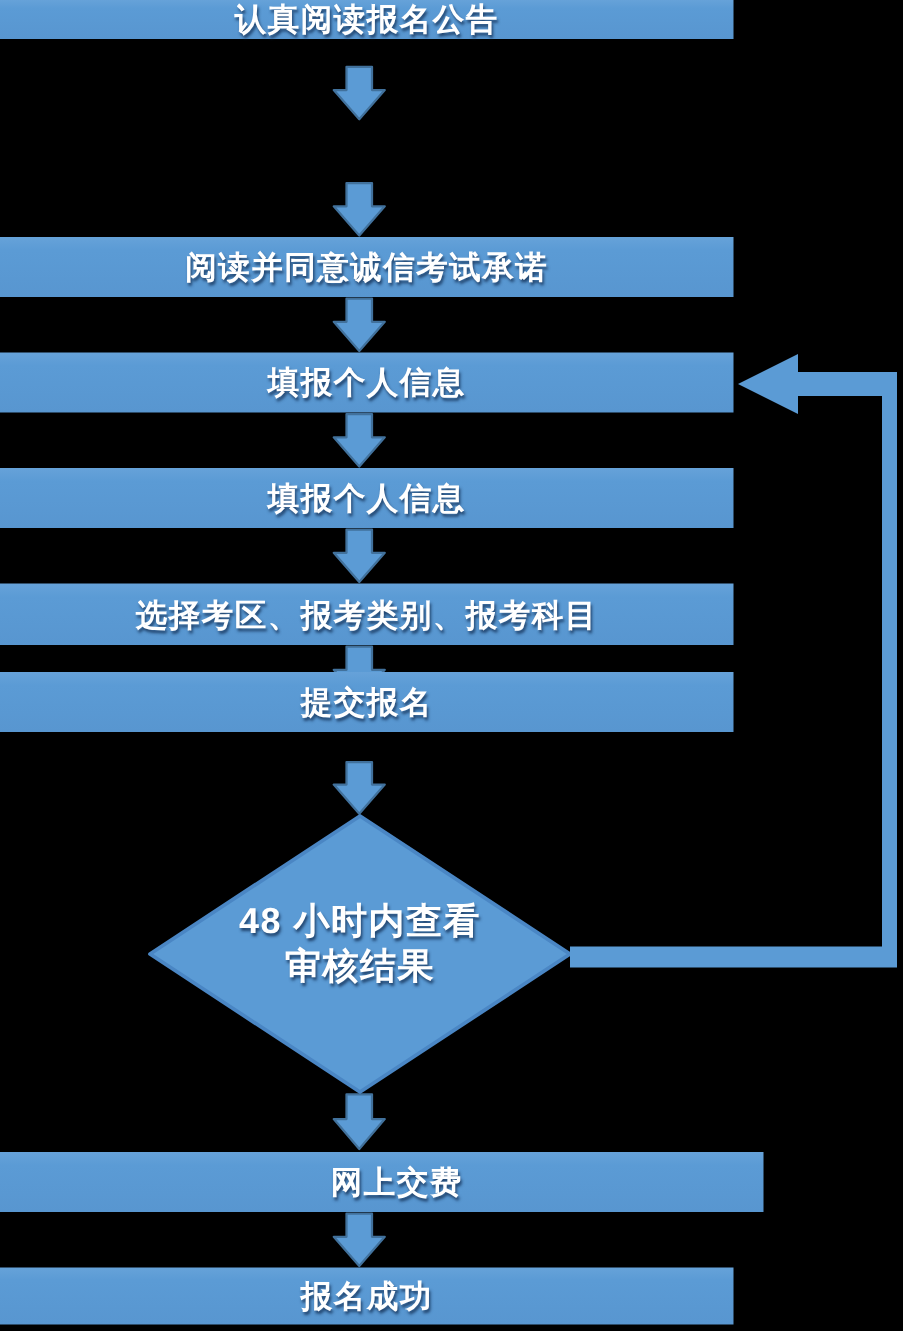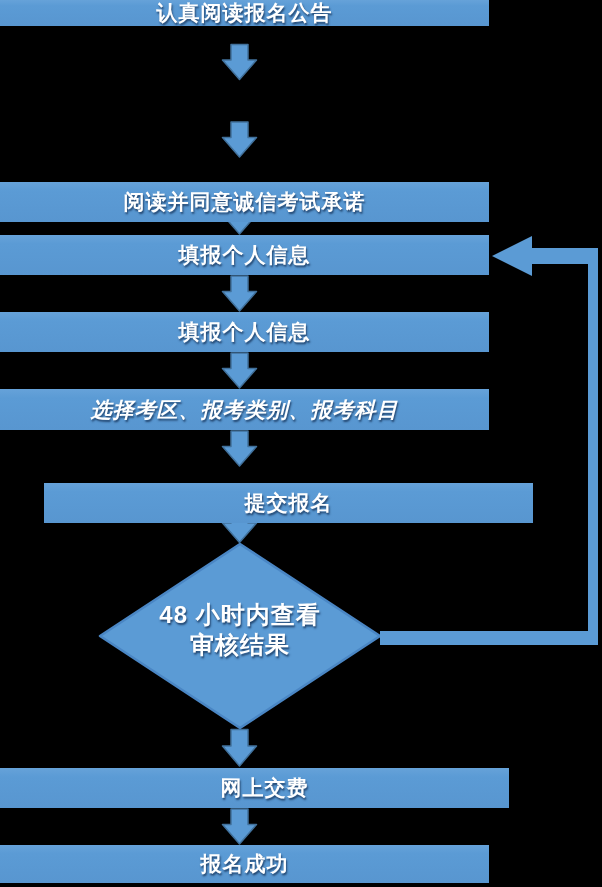--- a/index.html
+++ b/index.html
@@ -32,25 +32,25 @@
     align-items: center;
     justify-content: center;
     font-size: 21px;
     font-weight: bold;
     letter-spacing: 1px;
     text-shadow: 1px 2px 2px rgba(23, 54, 93, 0.85);
     white-space: nowrap;
   }
   .box-1 { top: 0px;   height: 26px; }
   .box-2 { top: 81px;  height: 40px; }
-  .box-3 { top: 158px; height: 40px; margin-top: 24px; }
+  .box-3 { top: 158px; height: 40px; }
   .box-4 { top: 235px; height: 40px; }
   .box-5 { top: 312px; height: 40px; }
-  .box-6 { top: 389px; height: 41px; font-style: italic; }
-  .box-7 { top: 483px; height: 40px; margin-left: 44px; }
+  .box-6 { top: 389px; height: 41px; }
+  .box-7 { top: 448px; height: 40px; }
   .box-8 { top: 768px; height: 40px; padding-left: 20px; }
   .box-9 { top: 845px; height: 38px; text-align: center; }
   .diamond-label {
     position: absolute;
     left: 100px;
     top: 600px;
     width: 280px;
     text-align: center;
     color: #ffffff;
     font-size: 24px;

